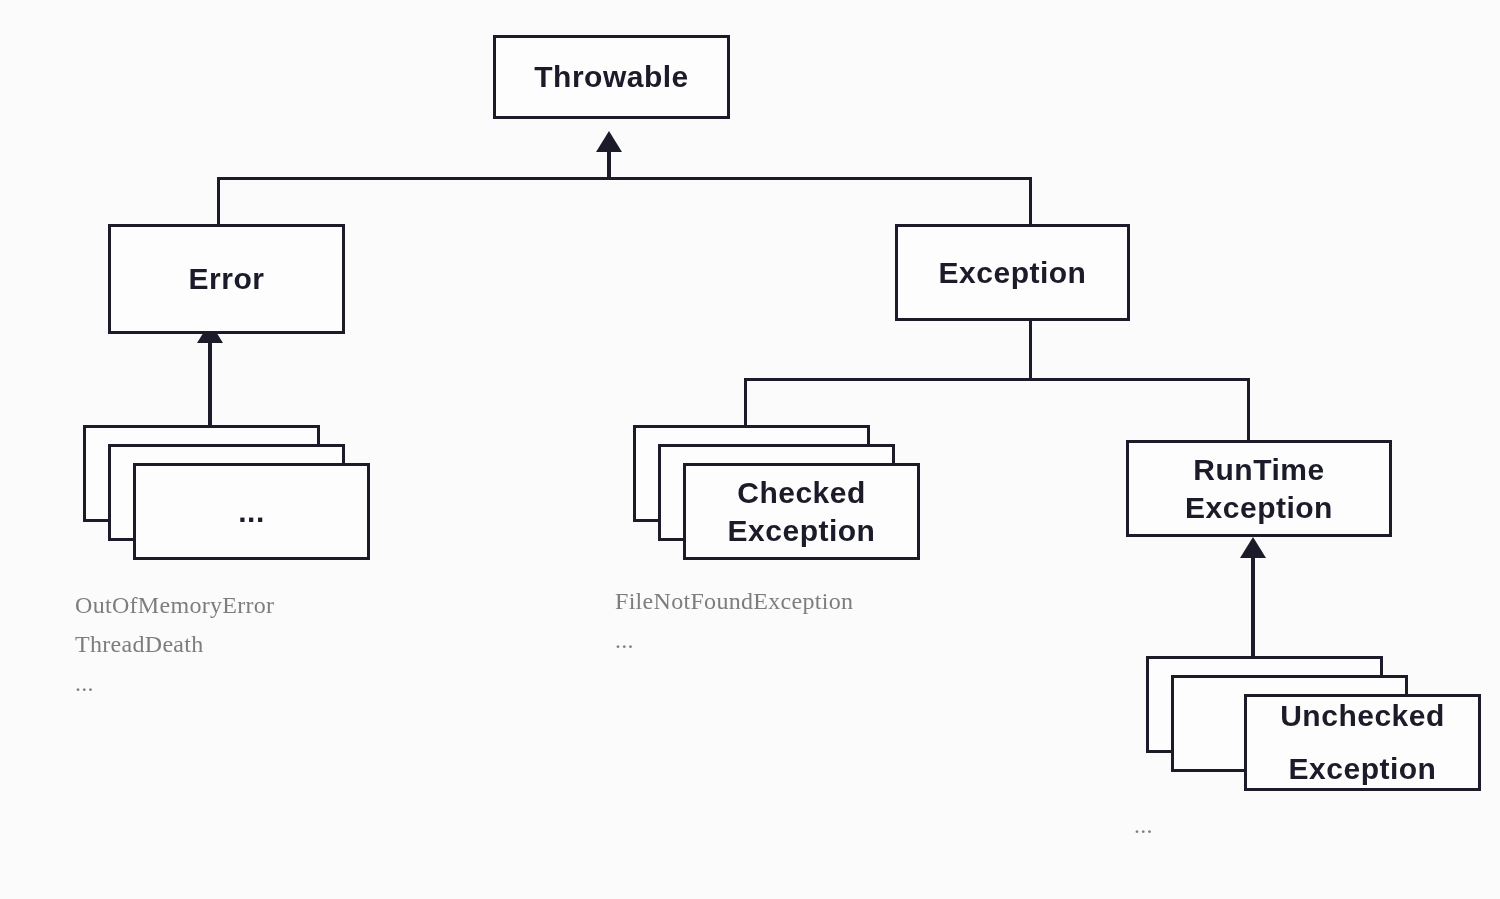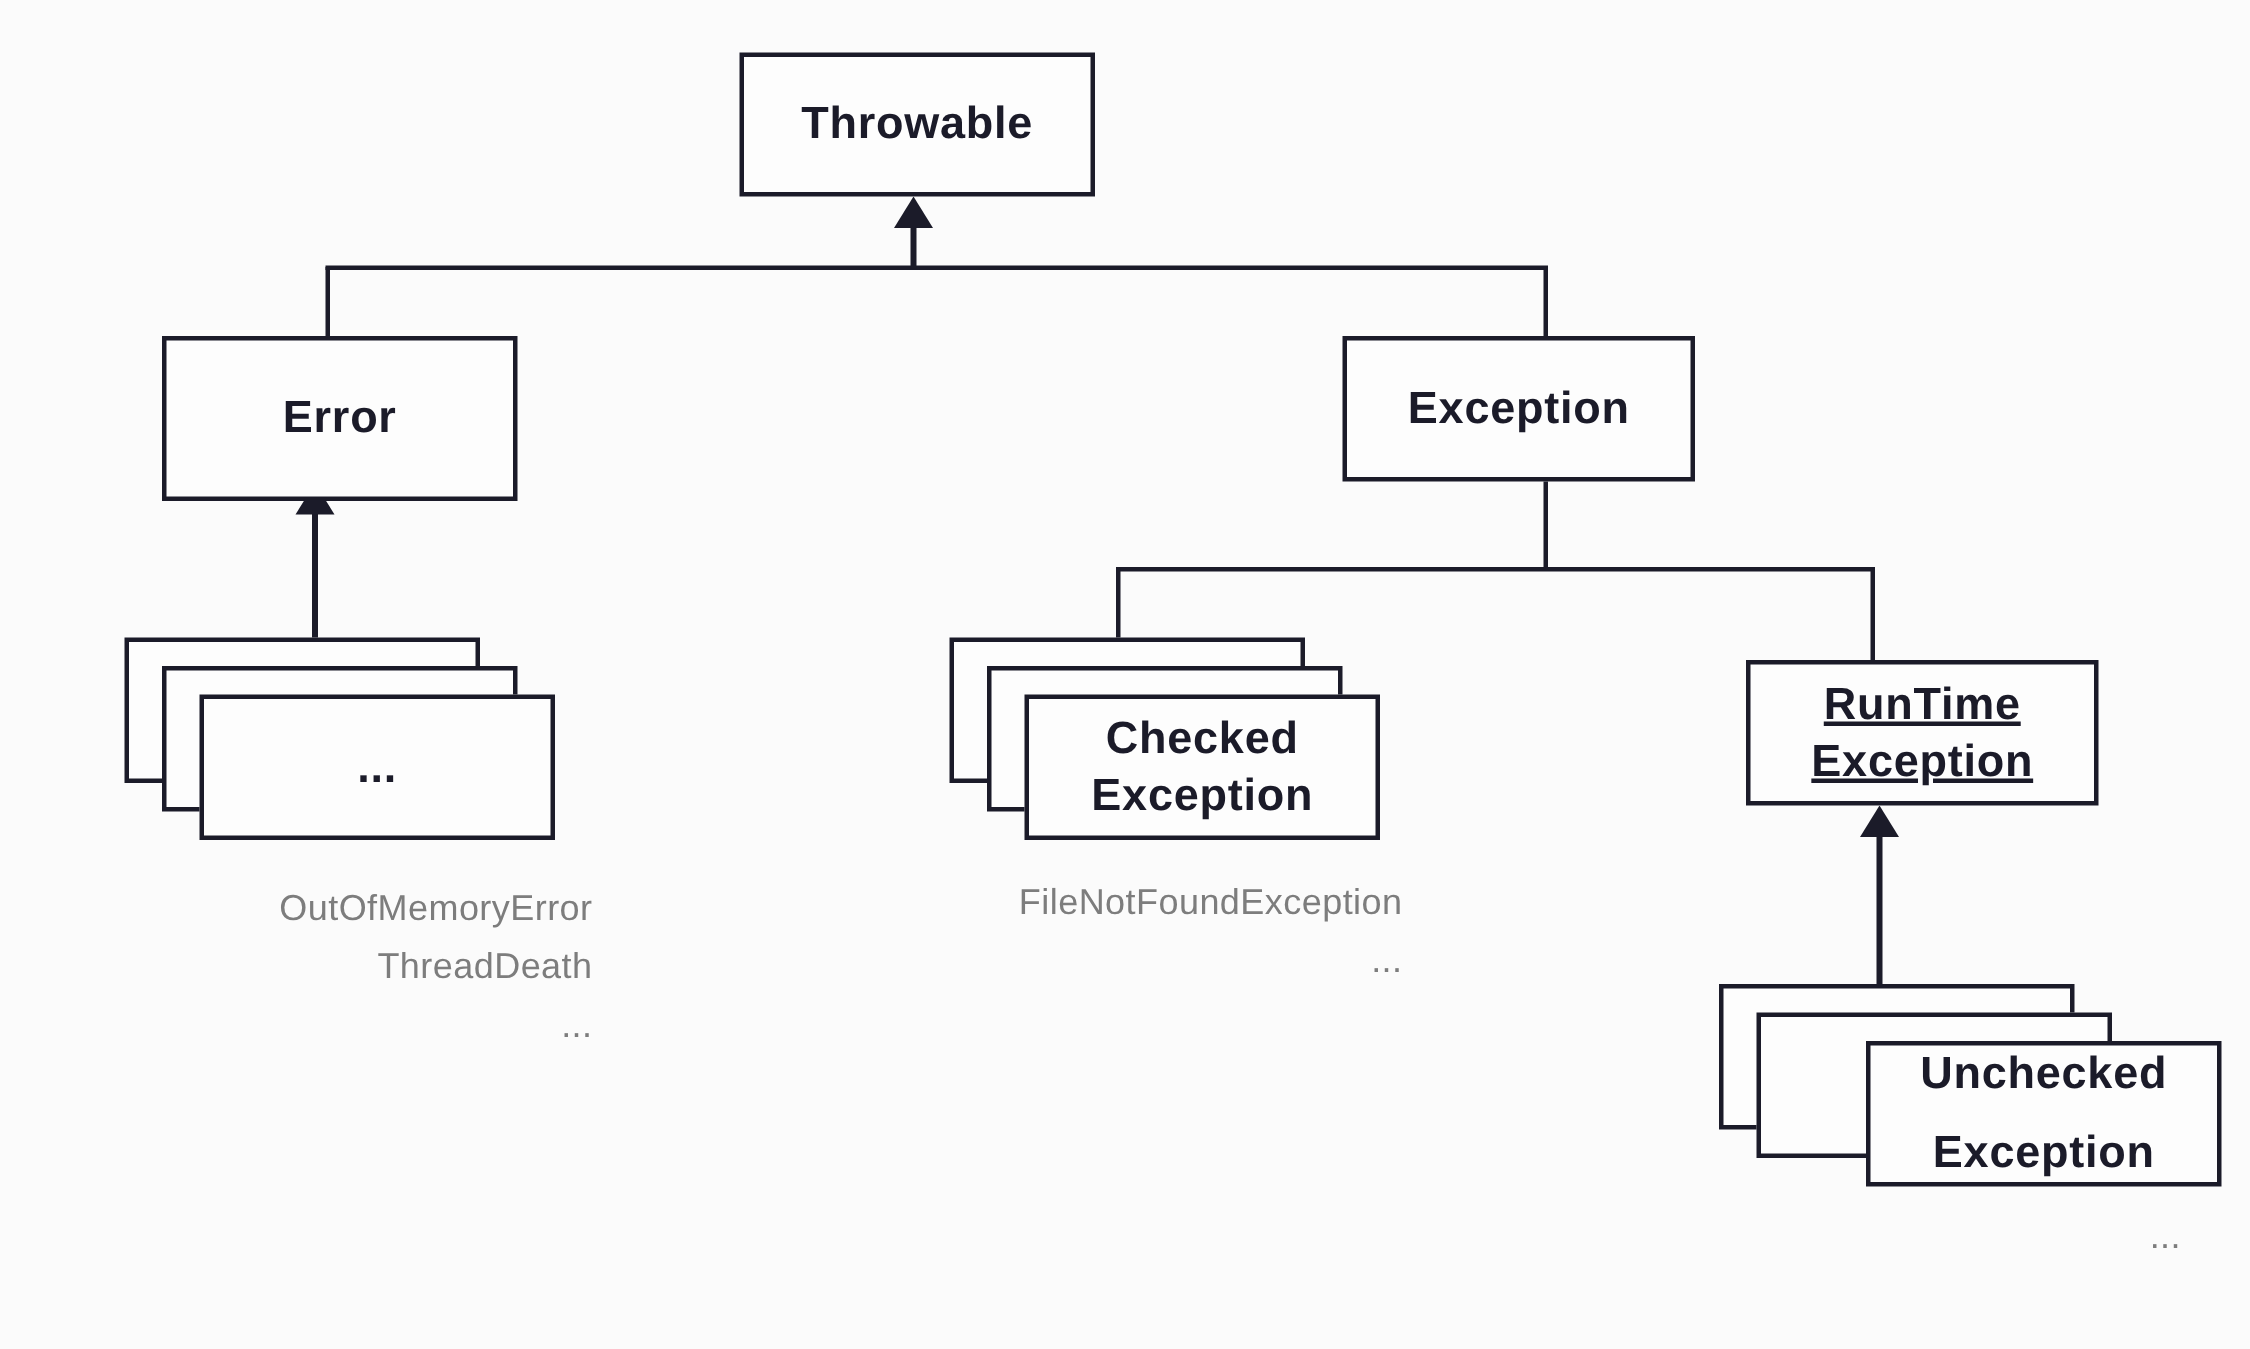--- a/index.html
+++ b/index.html
@@ -61,47 +61,48 @@
     font-size: 30px;
     line-height: 38px;
     text-align: center;
     letter-spacing: 0.5px;
   }
 
   
   .caption {
     position: absolute;
     width: 320px;
-    text-align: right;
+    text-align: left;
     color: var(--caption-text);
     font-size: 24px;
     line-height: 39px;
     letter-spacing: 0.3px;
+    font-family: Liberation Serif, serif;
   }
   .caption.wide-gap { line-height: 42px; }
 
   
   #cn-top-h        { left: 217px;  top: 177px; width: 815px; height: 3px; }
   #cn-error-v      { left: 217px;  top: 178px; width: 3px;   height: 47px; }
   #cn-exception-v  { left: 1029px; top: 178px; width: 3px;   height: 47px; }
   #ar-throwable-sh { left: 607px;  top: 150px; width: 4px;   height: 29px; }
   #ar-throwable-hd { left: 596px;  top: 131px; }
   #ar-error-sh     { left: 208px;  top: 340px; width: 4px;   height: 86px; }
   #ar-error-hd     { left: 197px;  top: 322px; }
   #cn-exc-bottom   { left: 1029px; top: 320px; width: 3px;   height: 60px; }
   #cn-branch-h     { left: 744px;  top: 378px; width: 506px; height: 3px; }
   #cn-checked-drop { left: 744px;  top: 379px; width: 3px;   height: 47px; }
   #cn-runtime-drop { left: 1247px; top: 379px; width: 3px;   height: 62px; }
   #ar-runtime-sh   { left: 1251px; top: 555px; width: 4px;   height: 102px; }
   #ar-runtime-hd   { left: 1240px; top: 537px; }
 
-  #node-throwable  { left: 493px;  top: 35px;  width: 237px; height: 96px; }
+  #node-throwable  { left: 493px;  top: 35px;  width: 237px; height: 84px; }
   #node-error      { left: 108px;  top: 224px; width: 237px; height: 110px; }
   #node-exception  { left: 895px;  top: 224px; width: 235px; height: 97px; }
-  #node-runtime    { left: 1164px; top: 440px; width: 235px; height: 97px; text-decoration: underline; }
+  #node-runtime    { left: 1126px; top: 440px; width: 266px; height: 97px; }
 
   #err-back   { left: 83px;   top: 425px; }
   #err-mid    { left: 108px;  top: 444px; }
   #err-front  { left: 133px;  top: 463px; }
   #chk-back   { left: 633px;  top: 425px; }
   #chk-mid    { left: 658px;  top: 444px; }
   #chk-front  { left: 683px;  top: 463px; }
   #unc-back   { left: 1146px; top: 656px; }
   #unc-mid    { left: 1171px; top: 675px; }
   #unc-front  { left: 1244px; top: 694px; justify-content: space-between; }

